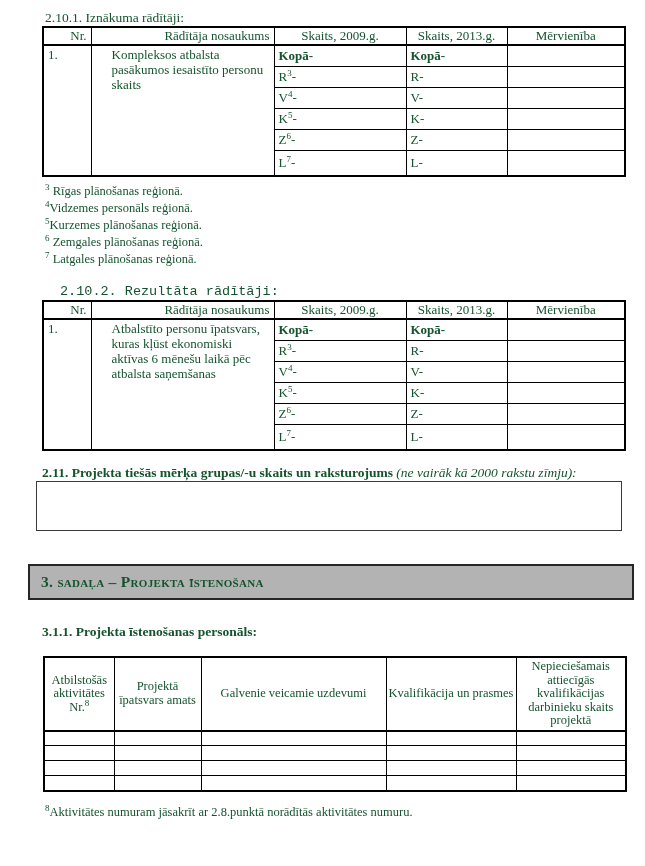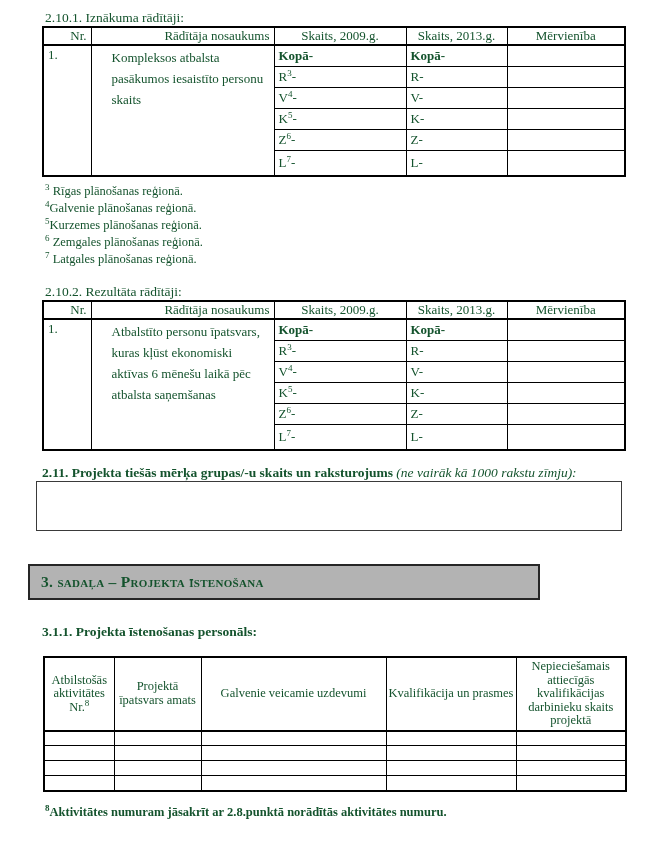--- a/index.html
+++ b/index.html
@@ -11,21 +11,21 @@
     background: #ffffff;
     color: #14532d;
     font-family: "Liberation Serif", serif;
     overflow: hidden;
   }
   .h-plain { font-size: 13.5px; line-height: 15px; }
   .h-bold  { font-size: 13.5px; line-height: 15px; font-weight: bold; }
   .italic  { font-style: italic; font-weight: normal; }
 
   #h2101 { margin: 10px 0 0 45px; }
-  #h2102 { margin: 16px 0 0 45px; }
+  #h2102 { margin: 16px 0 0 60px; font-family: Liberation Mono, monospace; }
   #h211  { margin: 14px 0 0 42px; }
 
   table { border-collapse: collapse; table-layout: fixed; }
   .ind-table, .personnel-table {
     margin-left: 42px;
     width: 582px;
     border: 2px solid #000;
     margin-top: 1px;
   }
   .personnel-table { margin-left: 43px; margin-top: 17px; }
@@ -35,39 +35,39 @@
     font-weight: normal;
     padding: 0 4px;
     overflow: hidden;
     vertical-align: middle;
   }
   .ind-table th { height: 17px; text-align: center; border-bottom: 2px solid #000; }
   .ind-table th.left { text-align: right; }
   .ind-table td.sub { height: 21px; text-align: left; }
   .ind-table tr.sub-last td.sub { height: 26px; }
   .cell-nr { vertical-align: top; padding-top: 1px; }
-  .cell-name { vertical-align: top; padding-top: 1px; line-height: 21px; padding-left: 20px; }
+  .cell-name { vertical-align: top; padding-top: 1px; line-height: 15px; padding-left: 20px; }
   .bold { font-weight: bold; }
 
   sup { font-size: 9px; line-height: 0; vertical-align: super; }
 
   .footnotes { margin: 6px 0 0 45px; }
   .footnotes .fn { font-size: 12.5px; line-height: 17px; }
 
   .tg-box {
     margin: 1px 0 0 36px;
     width: 586px;
     height: 50px;
     border: 1px solid #3a3a3a;
     background: #fff;
   }
 
   .section-bar {
     margin: 33px 0 0 28px;
-    width: 512px;
+    width: 606px;
     height: 36px;
     background: #b3b3b3;
     border: 2px solid #262626;
     line-height: 32px;
     padding-left: 11px;
     font-weight: bold;
     font-variant: small-caps;
     font-size: 15.5px;
     letter-spacing: 0.3px;
   }
@@ -78,21 +78,21 @@
   .personnel-table th {
     font-size: 12.5px;
     line-height: 13.5px;
     text-align: center;
     padding: 2px 1px;
     border-bottom: 2px solid #000;
     height: 66px;
   }
   .personnel-table td { height: 15px; }
 
-  .fn8 { margin: 12px 0 0 45px; font-size: 12.5px; line-height: 17px; font-weight: bold; }
+  .fn8 { margin: 12px 0 0 45px; font-size: 12.5px; line-height: 17px; }
 </style>
 </head>
 <body>
 
 <div class="page">
 
   <p class="h-plain" id="h2101">2.10.1. Iznākuma rādītāji:</p>
 
   <table class="ind-table">
     <colgroup>
@@ -140,21 +140,21 @@
     <tr class="sub-last">
       <td class="sub"><span>L</span><sup>7</sup><span>-</span></td>
       <td class="sub">L-</td>
       <td class="sub"></td>
     </tr>
   </tbody>
     </table>
 
   <div class="footnotes">
     <div class="fn"><sup>3</sup><span> Rīgas plānošanas reģionā.</span></div>
-    <div class="fn"><sup>4</sup><span>Galvenie plānošanas reģionā.</span></div>
+    <div class="fn"><sup>4</sup><span>Vidzemes personāls reģionā.</span></div>
     <div class="fn"><sup>5</sup><span>Kurzemes plānošanas reģionā.</span></div>
     <div class="fn"><sup>6</sup><span> Zemgales plānošanas reģionā.</span></div>
     <div class="fn"><sup>7</sup><span> Latgales plānošanas reģionā.</span></div>
   </div>
 
   <p class="h-plain" id="h2102">2.10.2. Rezultāta rādītāji:</p>
 
   <table class="ind-table">
     <colgroup>
       <col style="width:48px">
@@ -201,21 +201,21 @@
     <tr class="sub-last">
       <td class="sub"><span>L</span><sup>7</sup><span>-</span></td>
       <td class="sub">L-</td>
       <td class="sub"></td>
     </tr>
   </tbody>
     </table>
 
   <p class="h-bold" id="h211">
     <span>2.11. Projekta tiešās mērķa grupas/-u skaits un raksturojums</span>
-    <span class="italic">(ne vairāk kā 1000 rakstu zīmju):</span>
+    <span class="italic">(ne vairāk kā 2000 rakstu zīmju):</span>
   </p>
   <div class="tg-box"></div>
 
   <div class="section-bar">3. sadaļa – Projekta īstenošana</div>
 
   <p class="h-bold" id="h311">3.1.1. Projekta īstenošanas personāls:</p>
 
   <table class="personnel-table">
     <colgroup>
       <col style="width:70px">

